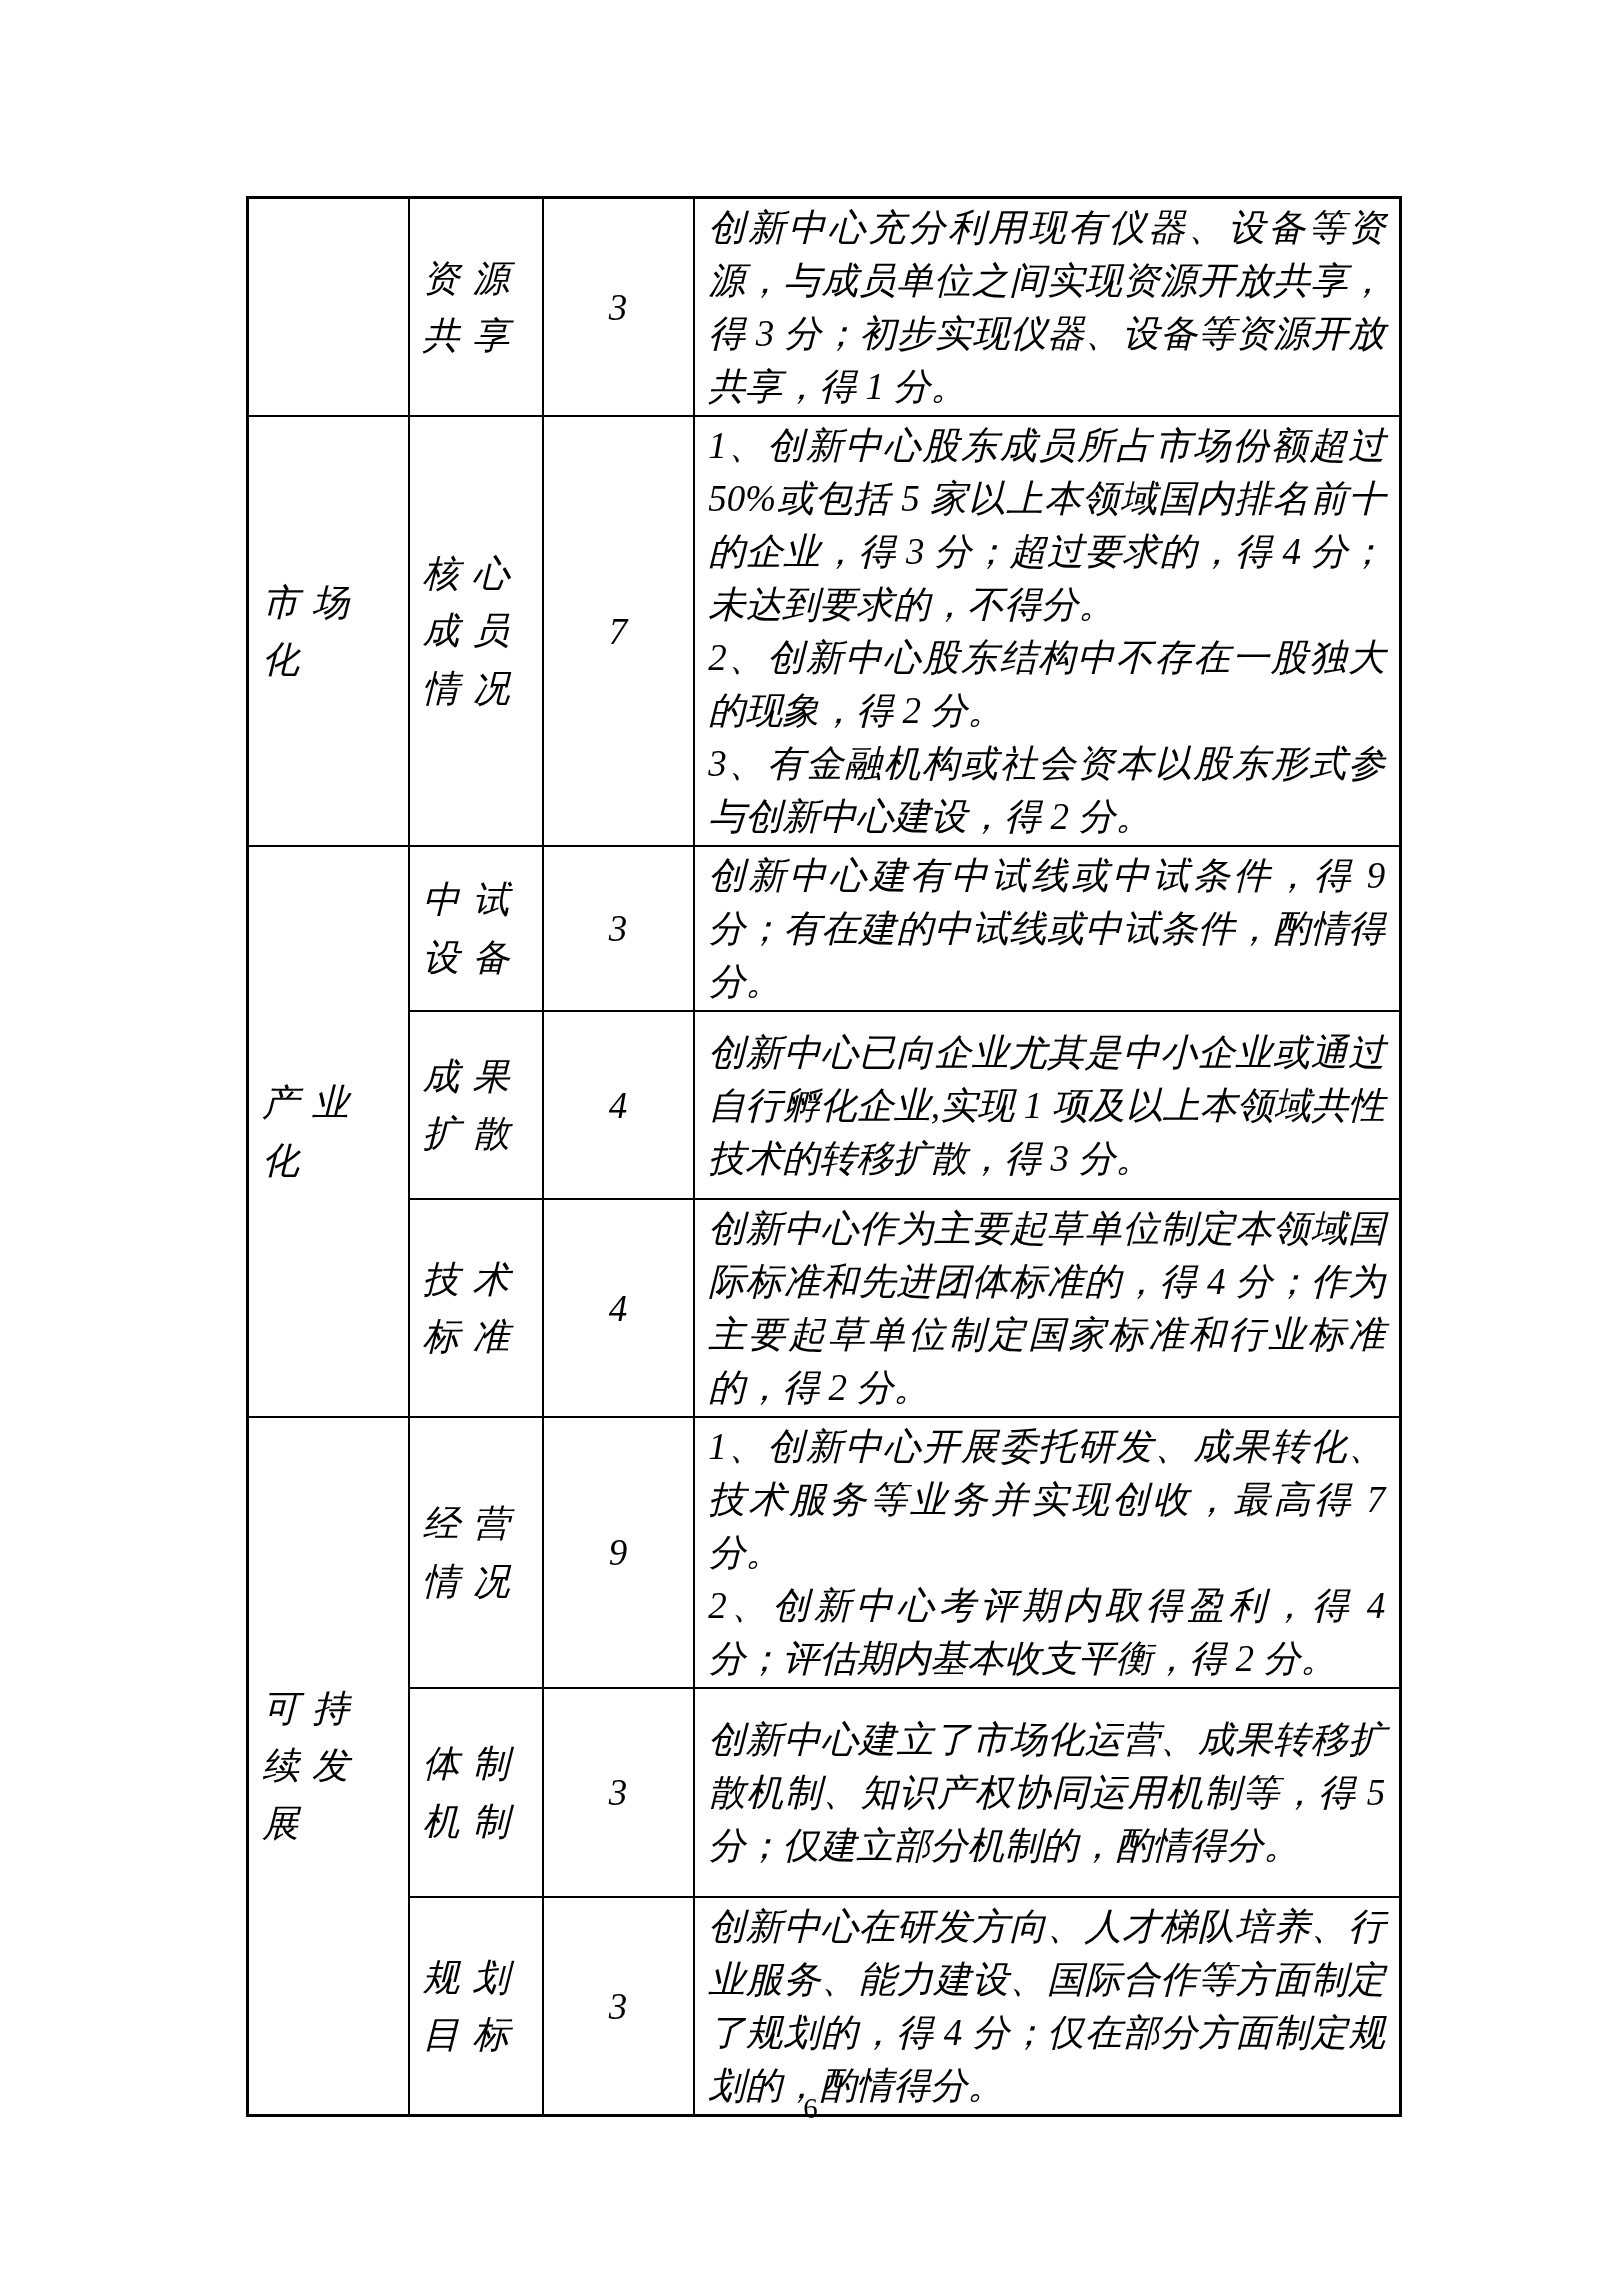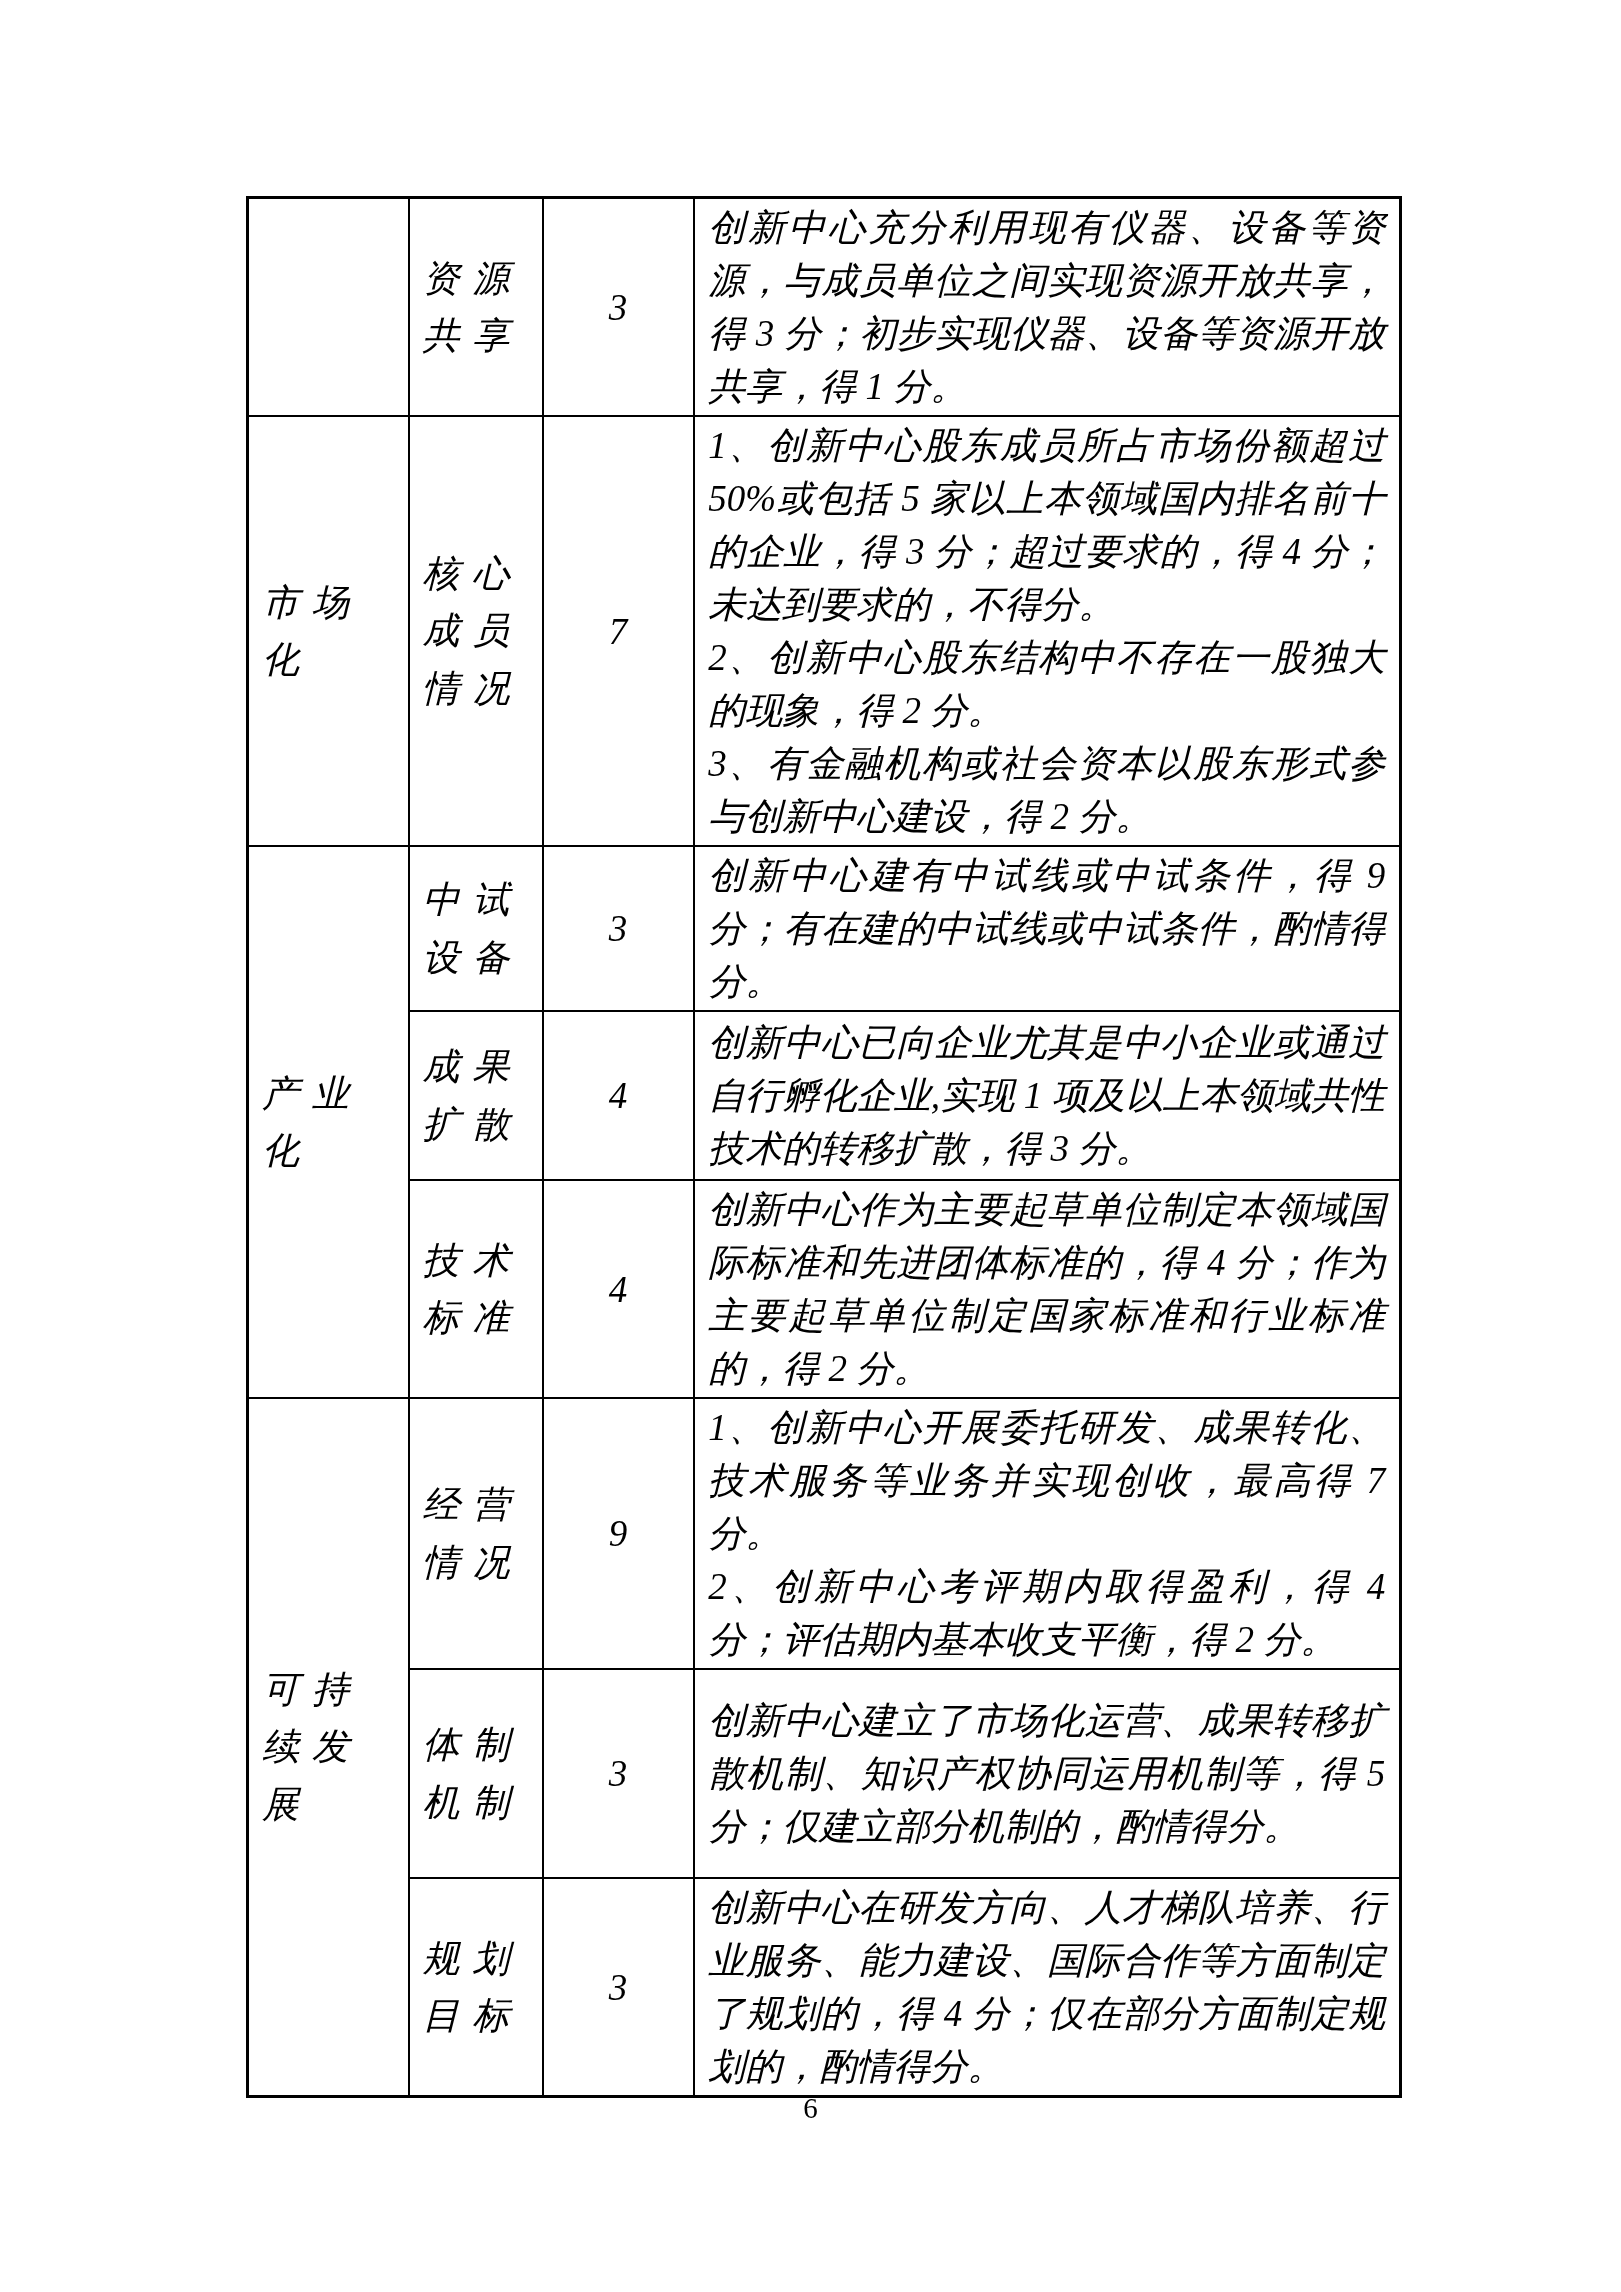--- a/index.html
+++ b/index.html
@@ -32,21 +32,21 @@
     font-style: italic;
   }
   col.c-cat   { width: 161px; }
   col.c-sub   { width: 134px; }
   col.c-score { width: 151px; }
   col.c-desc  { width: 707px; }
 
   tr.r1 { height: 217px; }
   tr.r2 { height: 415px; }
   tr.r3 { height: 165px; }
-  tr.r4 { height: 169px; }
+  tr.r4 { height: 188px; }
   tr.r5 { height: 216px; }
   tr.r6 { height: 266px; }
   tr.r7 { height: 209px; }
   tr.r8 { height: 216px; }
 
   td.cat, td.sub {
     vertical-align: middle;
     font-size: 37px;
     line-height: 1.55;
     letter-spacing: 0.35em;

